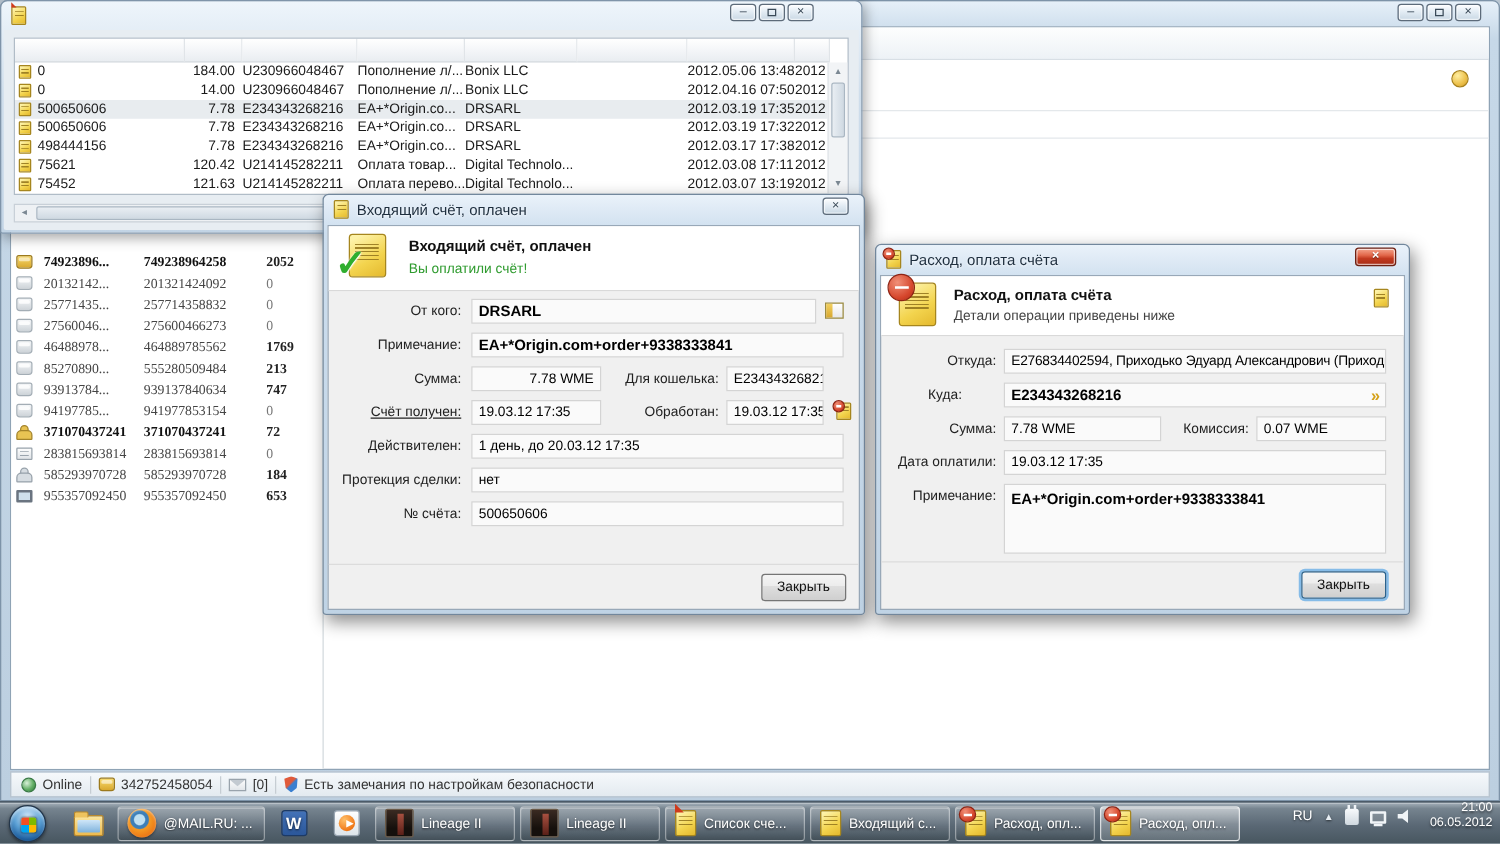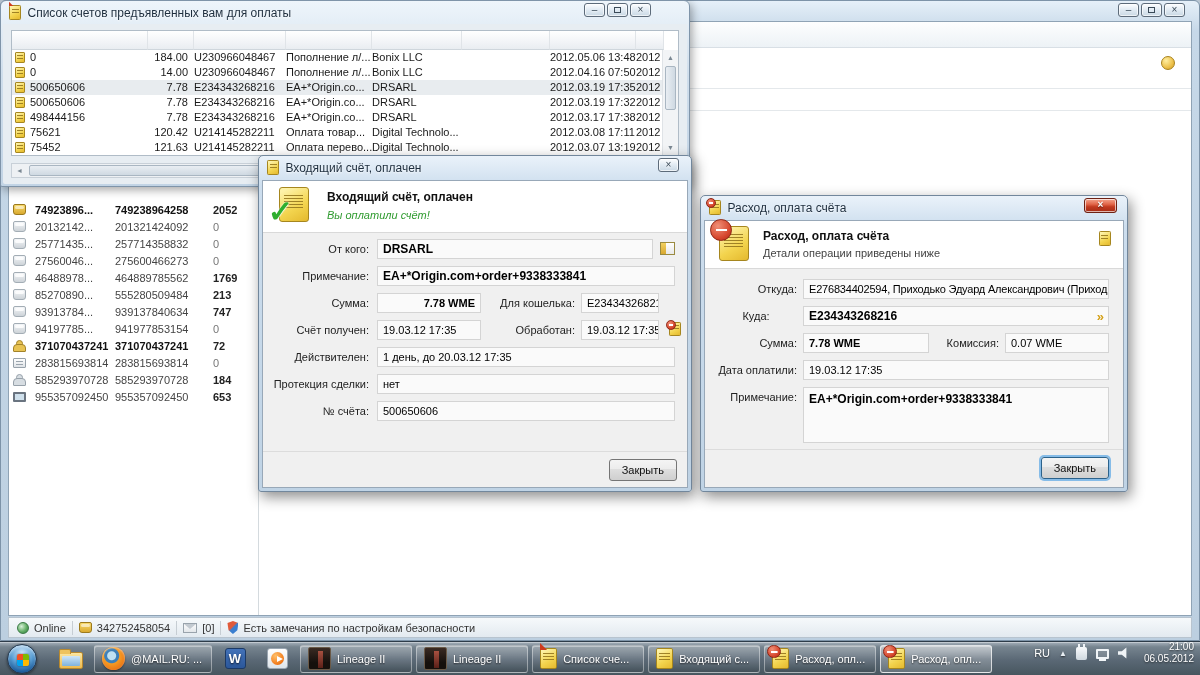--- a/index.html
+++ b/index.html
@@ -69,21 +69,21 @@
   [data-icon="network"]::after { content:""; position:absolute; left:1px; bottom:-4px; width:7px; height:2px; background:#f0f4f7; }
   [data-icon="volume"] { width:13px; height:12px; background:#f0f4f7; clip-path:polygon(0 35%,30% 35%,65% 5%,65% 95%,30% 65%,0 65%); }
 
   
   #main-window { position:absolute; left:0; top:0; width:1200px; height:641px;
       background:linear-gradient(#e6f0f9,#c6d8e8 30px,#bccfe0); border:1px solid #7d93a8; border-radius:6px 6px 0 0; }
   .mw-titlebar { position:absolute; left:0; right:0; top:0; height:20px; border-radius:6px 6px 0 0; }
   .winbtns { position:absolute; top:2px; }
   .mw-body { position:absolute; top:20px; left:7px; right:7px; bottom:24px; background:#fff; border:1px solid #8fa3b5; }
   .mw-left { position:absolute; left:0; top:0; bottom:0; width:250px; border-right:1px solid #d4dade; background:#fff; }
-  .wallet-list { position:absolute; top:179px; left:4px; right:4px; }
+  .wallet-list { position:absolute; top:179px; left:4px; right:4px;font-family:Liberation Serif, serif; }
   .w-row { display:grid; grid-template-columns:22px 80px 98px 42px; align-items:center; height:17px; color:#444; cursor:default; }
   .w-row .w-bal { color:#777; }
   .w-row.bold { font-weight:bold; color:#111; }
   .w-row.bold .w-bal, .w-row.balbold .w-bal { font-weight:bold; color:#222; }
   .mw-band { position:absolute; left:250px; right:0; top:0; height:26px; background:linear-gradient(#fdfefe,#edf2f6); border-bottom:1px solid #d8dfe5; }
   .mw-line { position:absolute; left:250px; right:0; height:1px; background:#e4e8eb; }
   .mw-coin { position:absolute; right:16px; top:34px; }
   .mw-status { position:absolute; left:7px; right:7px; bottom:2px; height:21px; background:linear-gradient(#f6f9fb,#e3eaf0); border:1px solid #b8c4cf; display:flex; align-items:center; gap:6px; padding:0 8px; color:#333; }
   .st-sep { width:1px; height:14px; background:#c6cdd3; }
   .st-item { display:flex; align-items:center; gap:5px; }
@@ -114,27 +114,27 @@
   
   .dialog { position:absolute; background:linear-gradient(#eaf2fa,#cddeee 30px,#bfd3e5); border:1px solid #72879c; border-radius:5px 5px 3px 3px; box-shadow:3px 5px 14px rgba(0,0,0,.45); }
   .d-title { position:absolute; left:0; right:0; top:0; height:23px; display:flex; align-items:center; gap:6px; padding-left:8px; font-size:12px; color:#1e2e3e; text-shadow:0 1px 2px rgba(255,255,255,.9); }
   .d-content { position:absolute; left:3px; right:3px; top:24px; bottom:3px; background:#f0f0f0; border:1px solid #98a8b8; }
   .d-header { position:absolute; left:0; right:0; top:0; background:#fff; border-bottom:1px solid #d9d9d9; }
   .d-htitle { position:absolute; font-weight:bold; font-size:12px; color:#111; }
   .d-hsub { position:absolute; font-size:11px; }
   .frow { position:absolute; left:10px; right:0; height:20px; }
   .flab { position:absolute; top:0; height:20px; line-height:20px; text-align:right; color:#222; white-space:nowrap; }
   .ffld { position:absolute; top:0; height:20px; line-height:18px; border:1px solid #d4d4d4; background:#fafafa; padding:0 5px; color:#000; white-space:nowrap; overflow:hidden; }
-  .ffld.b { font-weight:bold; }
+  .ffld.b { font-weight:normal; }
   .ffld.big { font-size:12px; font-weight:bold; }
   .d-footer { position:absolute; left:0; right:0; bottom:0; border-top:1px solid #dcdcdc; }
 
   #incoming-dialog { left:258px; top:155px; width:434px; height:337px; z-index:20; }
   #incoming-dialog .d-header { height:52px; }
-  #incoming-dialog .d-hsub { color:#2f9b2f;font-style:italic; }
+  #incoming-dialog .d-hsub { color:#2f9b2f; }
   #expense-dialog { left:700px; top:195px; width:428px; height:297px; z-index:30; }
   #expense-dialog .d-header { height:48px; }
   #expense-dialog .d-hsub { color:#444;text-align:right; }
   .chev { position:absolute; right:4px; top:1px; color:#d4a017; font-weight:bold; font-size:13px; line-height:18px; }
 
   
   #taskbar { position:absolute; left:0; bottom:0; width:1200px; height:34px; z-index:50;
       background:linear-gradient(#a7b2bc,#76848f 15%,#5a6875 55%,#47565f); border-top:1px solid #2e3c49; box-shadow:inset 0 1px 0 rgba(255,255,255,.35); display:flex; align-items:center; }
   .tb-item { display:flex; align-items:center; justify-content:center; gap:6px; height:28px; margin:0 2px; border-radius:3px; color:#fff; text-shadow:0 1px 2px rgba(0,0,0,.7); cursor:default; }
   .tb-item.start { width:36px; margin-left:4px; margin-right:10px; }
@@ -263,21 +263,20 @@
     <span class="st-item">
         <span data-icon="shield"></span>
         <span>Есть замечания по настройкам безопасности</span>
       </span>
   </div>
 </div>
 
 <div id="invoice-window">
   <div class="inv-title">
     <span class="note16" data-icon="wm-list"></span>
-    <span>Список счетов предъявленных вам для оплаты</span>
     <span class="winbtns" style="right:38px;"><span class="cbtn">–</span><span class="cbtn"><span class="maxbox"></span></span><span class="cbtn">×</span></span>
   </div>
   <div class="inv-body">
     <div class="inv-table">
       <div class="t-head">
 
       <div class="hc"></div>
           <div class="hc"></div>
           <div class="hc"></div>
           <div class="hc"></div>
@@ -414,21 +413,21 @@
       <span class="flab" style="left:0;width:96px;">Примечание:</span>
       <span class="ffld big" style="left:104px;right:12px;">EA+*Origin.com+order+9338333841</span>
     </div>
     <div class="frow" style="top:112px;">
       <span class="flab" style="left:0;width:96px;">Сумма:</span>
       <span class="ffld b" style="left:104px;width:104px;text-align:right;">7.78 WME</span>
       <span class="flab" style="left:216px;width:86px;">Для кошелька:</span>
       <span class="ffld" style="left:308px;right:28px;">E234343268216</span>
     </div>
     <div class="frow" style="top:139px;">
-      <span class="flab" style="left:0;width:96px;">Счёт получен:</span>
+      <span class="flab" style="left:0;width:96px;text-decoration:underline;">Счёт получен:</span>
       <span class="ffld" style="left:104px;width:104px;">19.03.12 17:35</span>
       <span class="flab" style="left:216px;width:86px;">Обработан:</span>
       <span class="ffld" style="left:308px;right:28px;">19.03.12 17:35</span>
       <span class="note15" data-icon="wm-expense" style="position:absolute;right:6px;top:2px;"></span>
     </div>
     <div class="frow" style="top:166px;">
       <span class="flab" style="left:0;width:96px;">Действителен:</span>
       <span class="ffld" style="left:104px;right:12px;">1 день, до 20.03.12 17:35</span>
     </div>
     <div class="frow" style="top:193px;">

